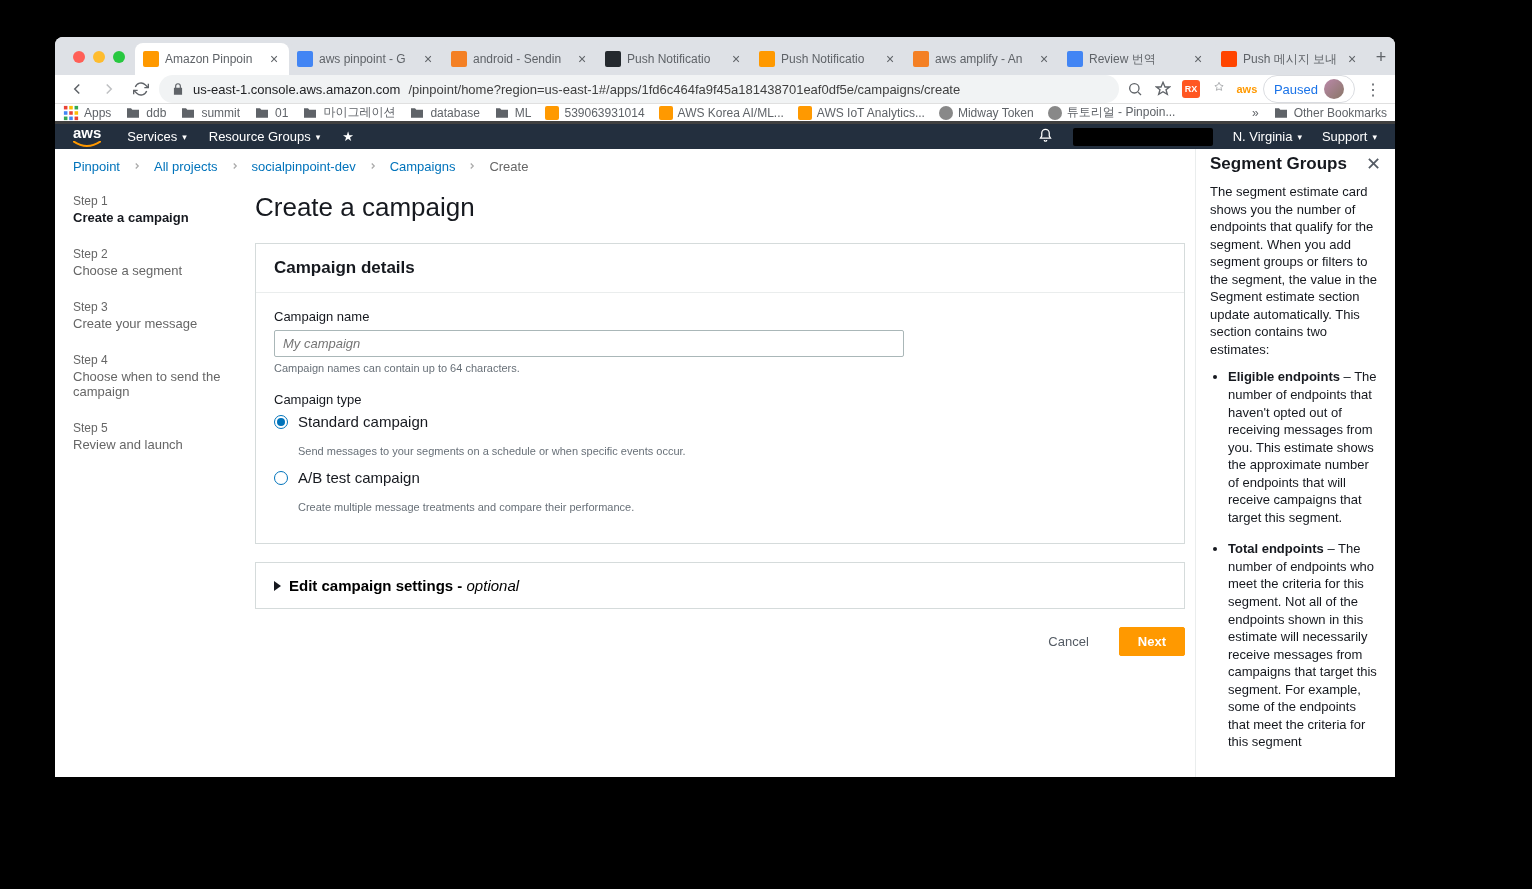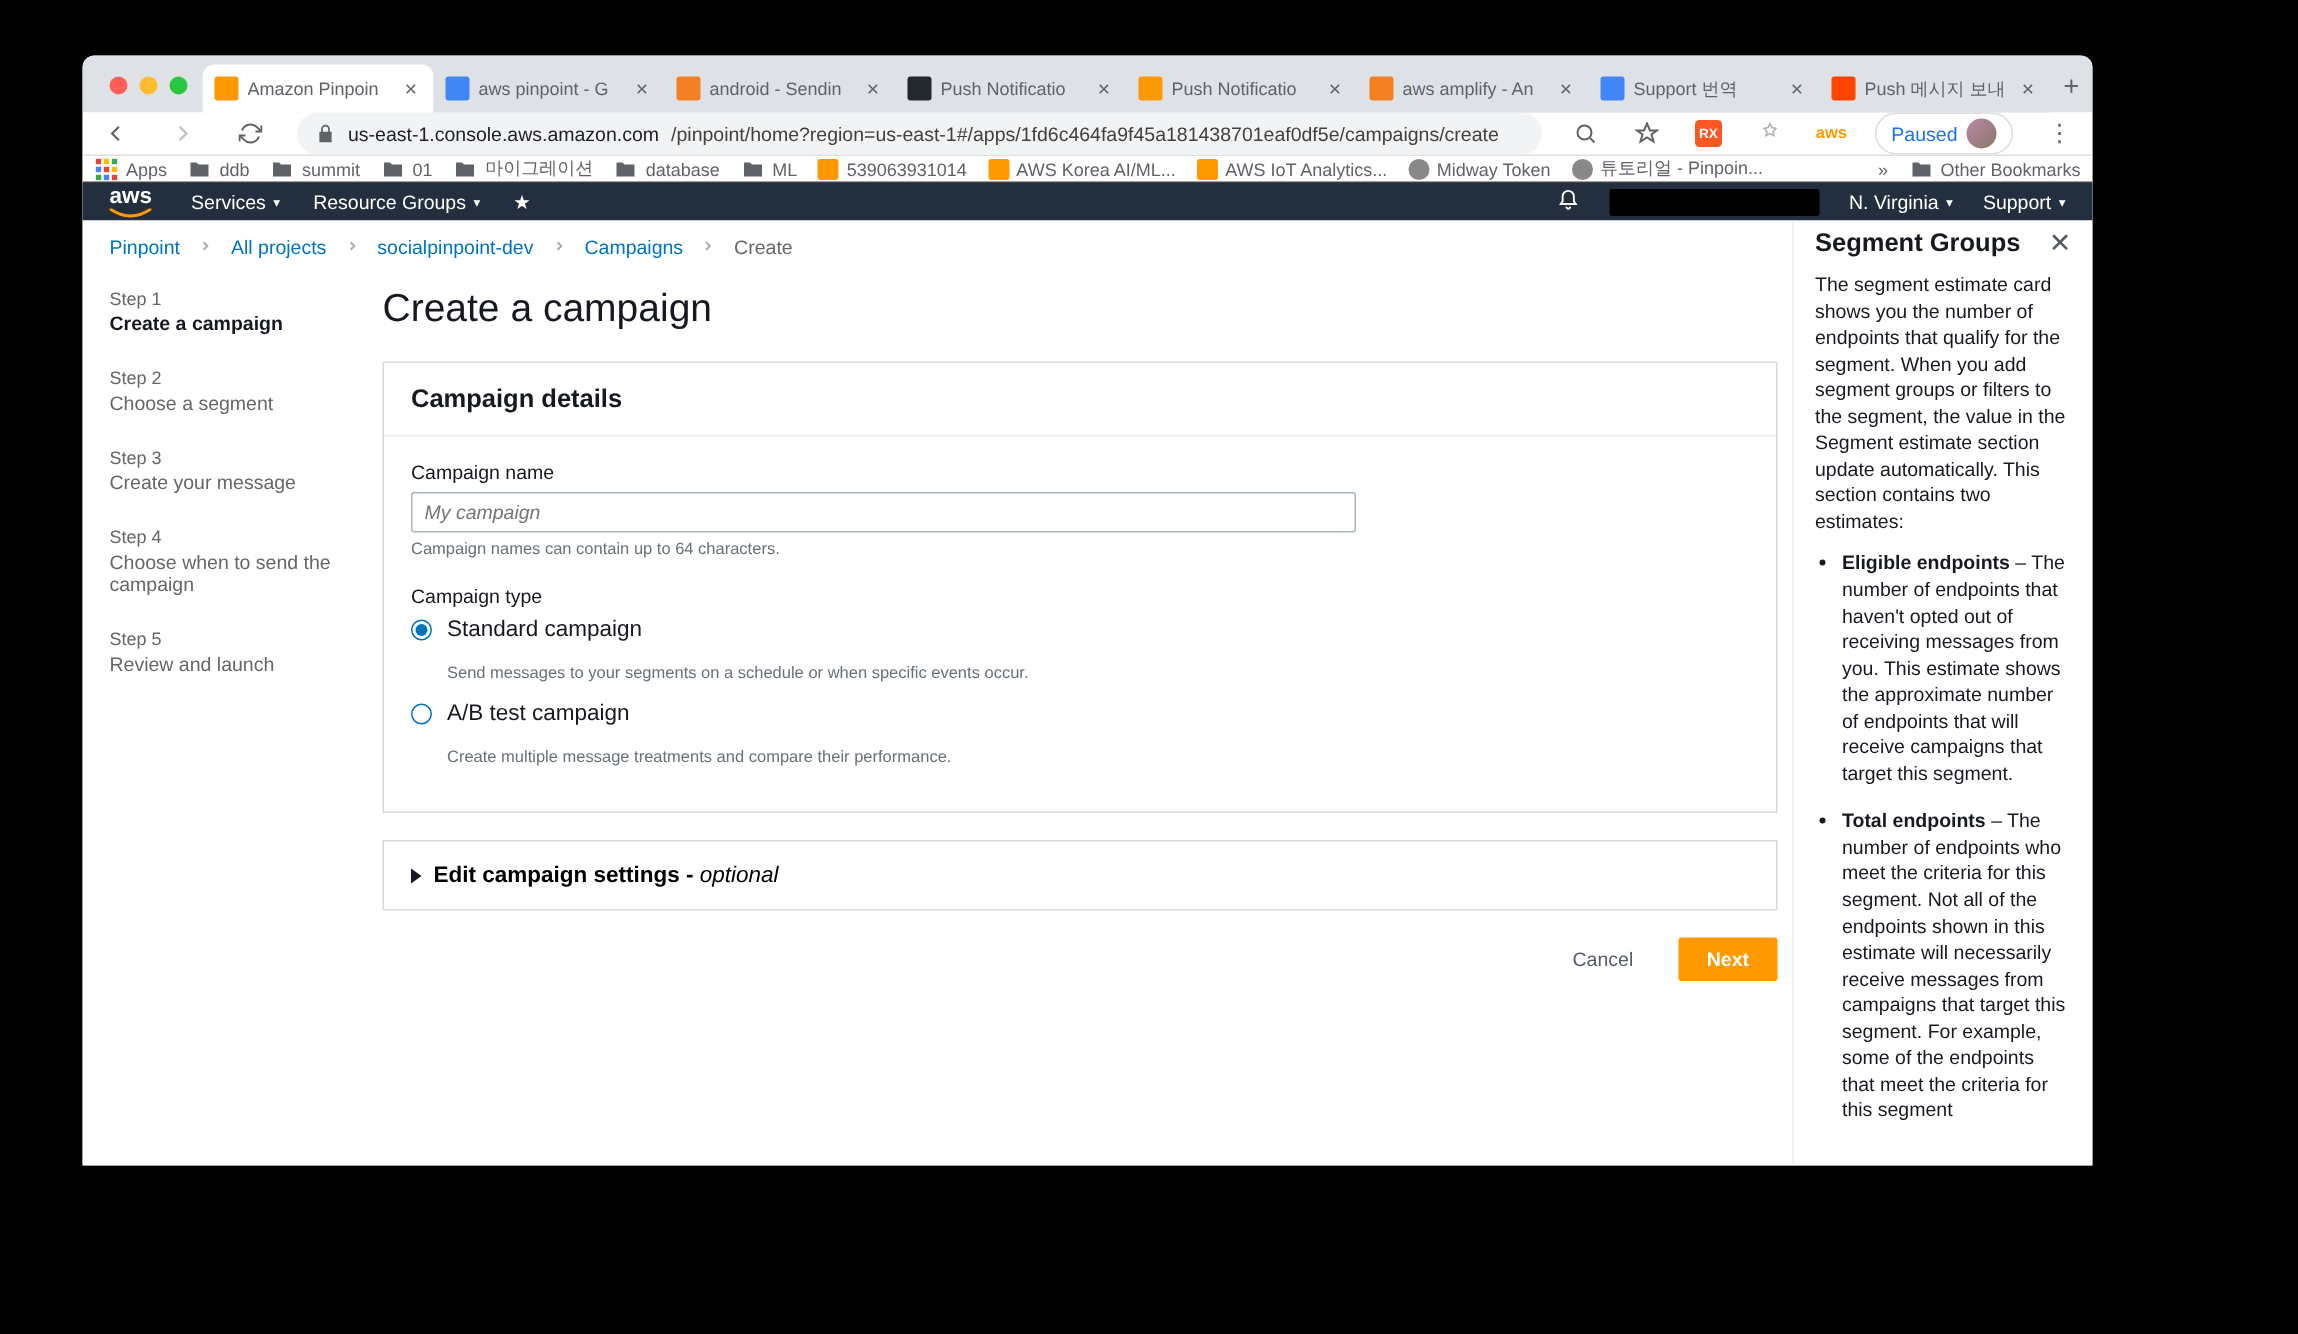--- a/index.html
+++ b/index.html
@@ -14,31 +14,31 @@
 .tl.yellow { background: #febc2e; }
 .tl.green { background: #28c840; }
 .tab { height: 32px; background: #dee1e6; display: flex; align-items: center; padding: 0 8px; font-size: 12px; color: #5f6368; border-radius: 8px 8px 0 0; min-width: 0; flex: 1; max-width: 165px; position: relative; }
 .tab.active { background: #fff; }
 .tab-favicon { width: 16px; height: 16px; margin-right: 6px; flex-shrink: 0; border-radius: 2px; }
 .tab-title { white-space: nowrap; overflow: hidden; text-overflow: ellipsis; flex: 1; }
 .tab-close { width: 14px; height: 14px; margin-left: 4px; flex-shrink: 0; color: #5f6368; font-size: 14px; text-align: center; line-height: 14px; }
 .new-tab { width: 28px; text-align: center; color: #5f6368; font-size: 18px; align-self: center; margin-bottom: 4px; }
 
 
-.addr-bar { height: 38px; background: #fff; display: flex; align-items: center; padding: 0 8px; gap: 17px; border-bottom: 1px solid #e0e0e0; }
+.addr-bar { height: 38px; background: #fff; display: flex; align-items: center; padding: 0 8px; gap: 4px; border-bottom: 1px solid #e0e0e0; }
 .nav-btn { width: 28px; height: 28px; display: flex; align-items: center; justify-content: center; color: #5f6368; }
 .url-box { flex: 1; height: 28px; background: #f1f3f4; border-radius: 14px; display: flex; align-items: center; padding: 0 12px; font-size: 13px; color: #5f6368; gap: 8px; }
 .url-domain { color: #202124; }
 .url-path { color: #404040; }
 .ext-icon { width: 24px; height: 24px; display: flex; align-items: center; justify-content: center; }
 .paused-pill { display: flex; align-items: center; gap: 6px; padding: 3px 10px; border: 1px solid #dadce0; border-radius: 14px; font-size: 13px; color: #1a73e8; }
 .avatar { width: 20px; height: 20px; border-radius: 50%; background: linear-gradient(135deg,#b8a,#876); }
 
 
-.bookmark-bar { height: 30px; background: #fff; display: flex; align-items: center; padding: 0 8px; gap: 14px; font-size: 12px; color: #5f6368; border-bottom: 1px solid #404040; }
+.bookmark-bar { height: 30px; background: #fff; display: flex; align-items: center; padding: 0 8px; gap: 14px; font-size: 12px; color: #5f6368; border-bottom: 3px solid #404040; }
 .bm { display: flex; align-items: center; gap: 5px; white-space: nowrap; }
 .bm-icon { width: 16px; height: 16px; }
 .folder-icon { color: #5f6368; }
 .aws-cube { width: 14px; height: 14px; background: #ff9900; border-radius: 2px; }
 
 
 .aws-nav { height: 32px; background: #232f3e; display: flex; align-items: center; padding: 0 18px; gap: 22px; color: #fff; font-size: 13px; }
 .aws-logo { font-weight: bold; font-size: 15px; color: #fff; margin-right: 4px; }
 .aws-nav-item { display: flex; align-items: center; gap: 5px; cursor: pointer; }
 .aws-nav-right { margin-left: auto; display: flex; gap: 20px; align-items: center; }
@@ -138,21 +138,21 @@
           <span class="tab-title">Push Notificatio</span>
           <span class="tab-close">×</span>
         </div>
         <div class="tab">
           <div class="tab-favicon" style="background:#f48024"></div>
           <span class="tab-title">aws amplify - An</span>
           <span class="tab-close">×</span>
         </div>
         <div class="tab">
           <div class="tab-favicon" style="background:#4285f4"></div>
-          <span class="tab-title">Support 번역</span>
+          <span class="tab-title">Review 번역</span>
           <span class="tab-close">×</span>
         </div>
         <div class="tab">
           <div class="tab-favicon" style="background:#ff4500"></div>
           <span class="tab-title">Push 메시지 보내</span>
           <span class="tab-close">×</span>
         </div>
       </div>
     <div class="new-tab">+</div>
   </div>

